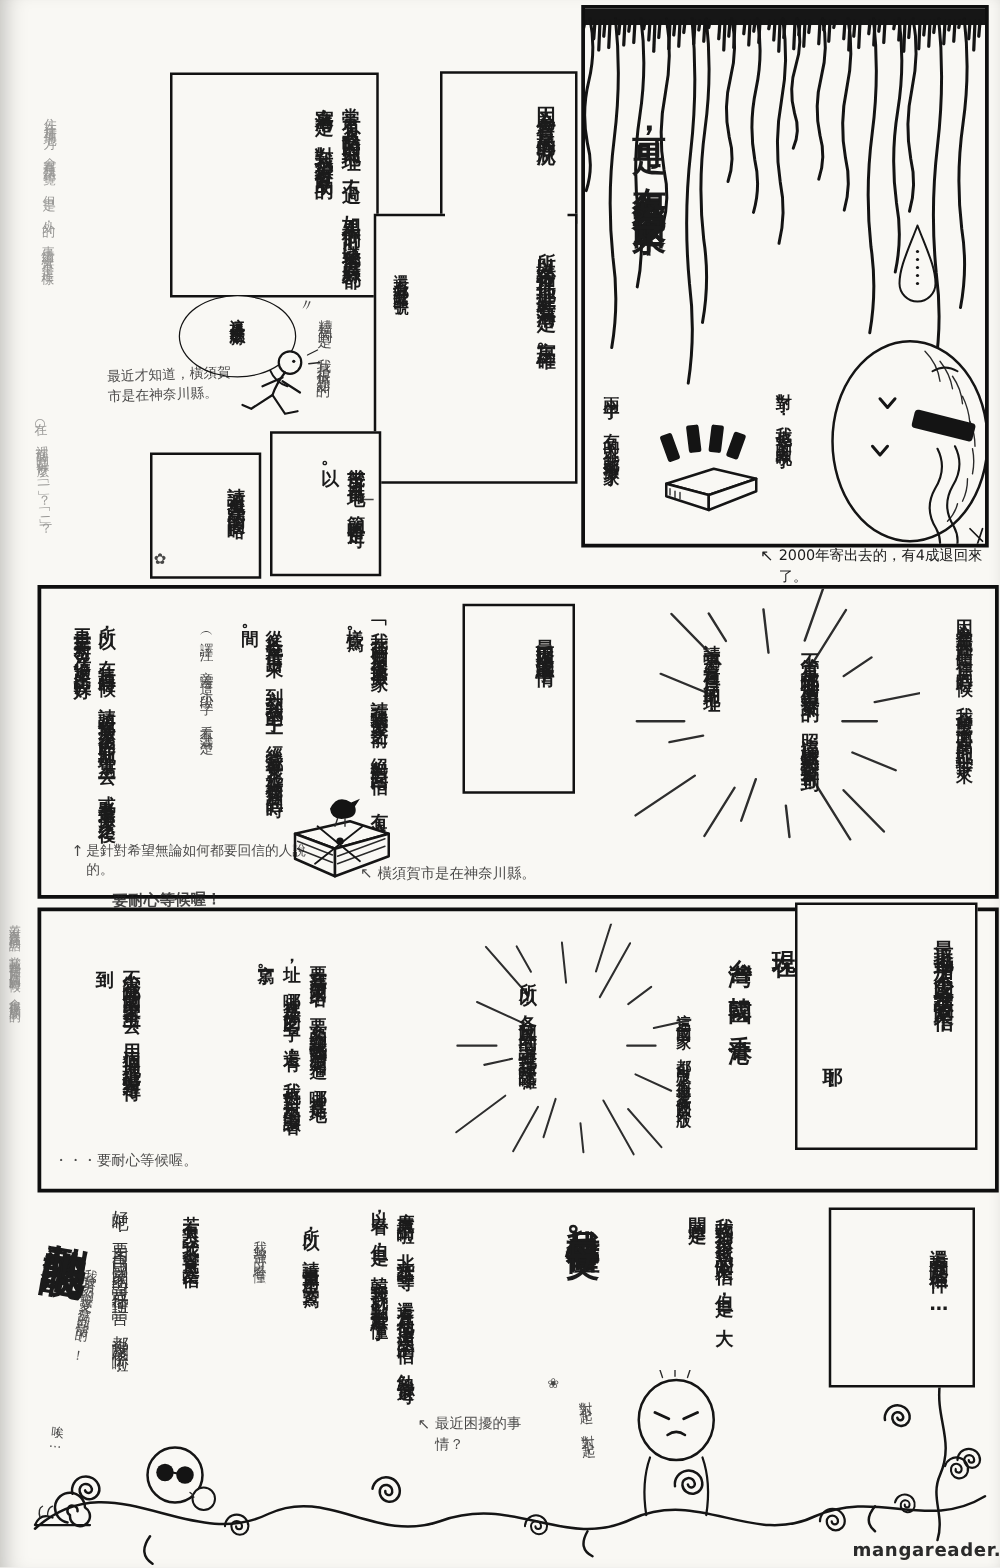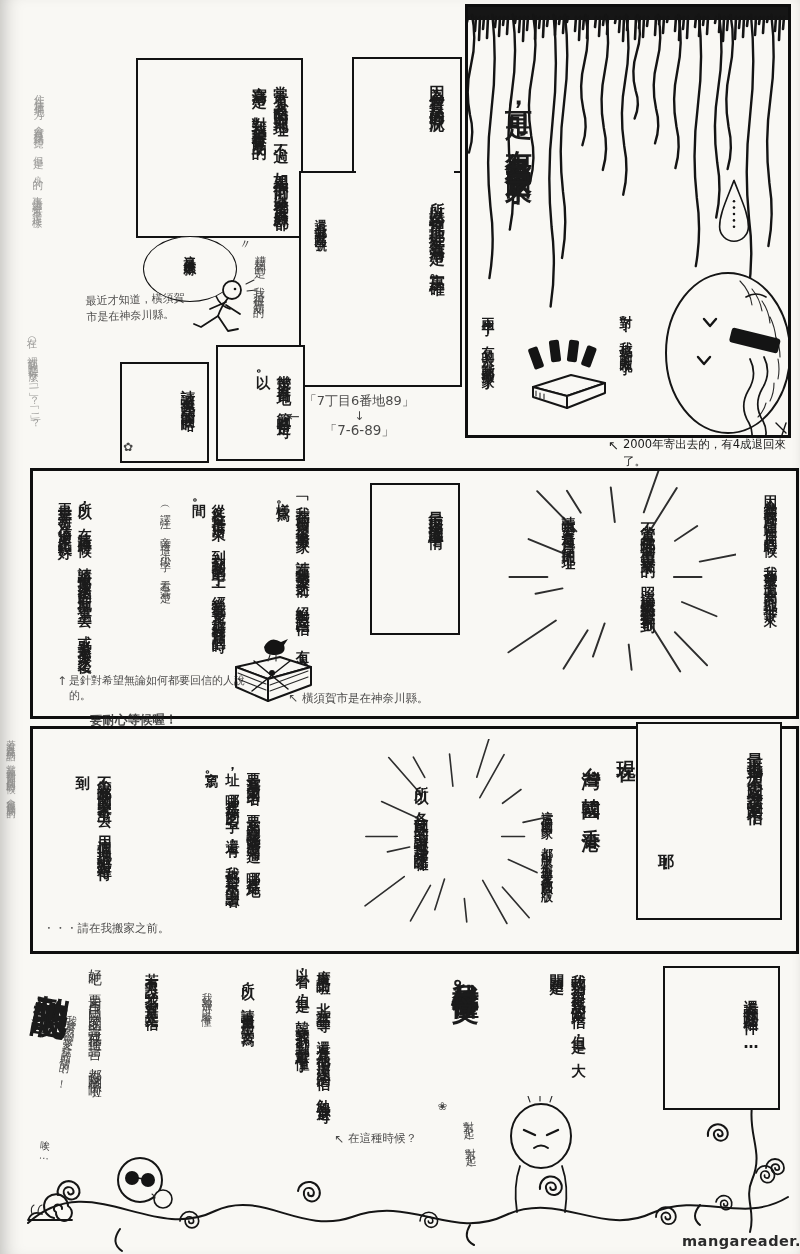--- a/index.html
+++ b/index.html
@@ -194,25 +194,20 @@
     <path class="ink-thin" d="M58 6 l8 -4 M59 13 l9 -1"></path>
   </svg>
 
   <div class="v hw" style="left:250px;top:246px;height:94px;font-size:11.5px;transform:rotate(2deg);">糟糕的是，我是很無知的…</div>
   <div class="h hw" style="left:86px;top:292px;width:100px;font-size:11px;line-height:1.45;transform:rotate(-2deg);">最近才知道，橫須賀市是在神奈川縣。</div>
   <div class="v hw faint" style="left:26px;top:86px;height:235px;font-size:10.5px;letter-spacing:3px;line-height:2.2;transform:rotate(1deg);">住在這種地方，會有種錯覺…但是…外的，事情經常不是這樣</div>
   <div class="v hw faint" style="left:24px;top:330px;height:135px;font-size:10.5px;letter-spacing:3px;line-height:2;transform:rotate(-3deg);">在○裡面的是什麼？「一」？「二」？</div>
 
   <div class="h hw" style="left:288px;top:392px;display:flex;gap:4px;align-items:center;">
     <span style="font-size:14px;">←</span>
-    <div style="text-align:center;">
-      <div style="font-size:13px;">「7丁目6番地89」</div>
-      <div style="font-size:12px;line-height:1;">↓</div>
-      <div style="font-size:13.5px;">「7-6-89」</div>
-    </div>
   </div>
 
   <div class="panel" style="left:30px;top:468px;width:763px;height:245px;">
     <div class="v print" style="right:16px;top:14px;height:176px;font-size:13.5px;line-height:1.45;">因為當我寄回信明信片的時候，我會照著上面寫的地址抄下來。</div>
     <svg class="burst" viewBox="0 0 200 200" preserveAspectRatio="none" style="right:60px;top:0;width:230px;height:212px;">
         <line x1="146.0" y1="100.0" x2="170.0" y2="100.0"></line>
         <line x1="153.0" y1="123.6" x2="183.1" y2="137.0"></line>
         <line x1="146.8" y1="152.0" x2="174.9" y2="183.3"></line>
         <line x1="126.0" y1="145.0" x2="151.5" y2="189.2"></line>
         <line x1="106.7" y1="163.7" x2="109.2" y2="187.5"></line>
@@ -285,21 +280,21 @@
         <line x1="65.0" y1="39.4" x2="53.0" y2="18.6"></line>
         <line x1="94.6" y1="48.3" x2="91.1" y2="15.5"></line>
         <line x1="119.8" y1="39.1" x2="132.8" y2="-0.8"></line>
         <line x1="123.0" y1="60.2" x2="148.5" y2="16.0"></line>
         <line x1="146.9" y1="65.9" x2="166.3" y2="51.8"></line>
         <line x1="168.5" y1="85.5" x2="200.8" y2="78.6"></line>
       </svg>
     <div class="v print" style="left:378px;top:45px;height:96px;font-size:14.5px;line-height:1.4;z-index:3;">所以！各位國外的讀者也請拜託囉！</div>
     <div class="v print" style="left:168px;top:32px;height:126px;font-size:14px;line-height:1.5;">要寫清楚國名！要寫的讓我能清楚知道，哪裡是地址，哪裡是你的名字。還有，我也對日本的讀者寫了。</div>
     <div class="v print" style="left:38px;top:36px;height:112px;font-size:14.5px;line-height:1.5;">不管從哪個國家寄出去，用這個地址絕對寄得到！</div>
-    <div class="h hw" style="left:10px;top:192px;font-size:11.5px;">・・・請在我搬家之前。</div>
+    <div class="h hw" style="left:10px;top:192px;font-size:11.5px;">・・・要耐心等候喔。</div>
   </div>
 
   <svg viewBox="0 0 800 129" style="left:0;top:1125px;width:800px;height:129px;z-index:0;">
     <defs>
       <path id="sp" d="M0 0 a11 11 0 1 1 22 0 a8 8 0 1 1 -16 0 a5 5 0 1 1 10 0 a2.8 2.8 0 1 1 -5.6 0" fill="none"></path>
     </defs>
     <path class="ink" d="M28 98 C 90 42 150 118 215 86 C 262 64 300 110 352 92 C 412 70 452 116 506 90 C 560 66 602 112 652 88 C 702 66 742 100 788 72"></path>
     <use href="#sp" x="0" y="0" class="ink" transform="translate(58 70) rotate(-15)"></use>
     <use href="#sp" class="ink" transform="translate(180 96) scale(.85)"></use>
     <use href="#sp" class="ink" transform="translate(298 66) rotate(10)"></use>
@@ -332,21 +327,21 @@
     <path class="ink-thin" d="M30 6 l-2 -6 M40 5 l0 -6 M50 6 l2 -6"></path>
     <path class="ink" d="M20 70 q-7 20 -3 46 M62 70 q7 20 3 46" style="stroke-width:1.8"></path>
   </svg>
   <div class="v hw" style="left:460px;top:1112px;height:56px;font-size:11px;transform:rotate(-4deg);">對不起！對不起！</div>
   <div class="v print" style="left:292px;top:958px;height:146px;font-size:14px;line-height:1.5;">廣東話啦、北京話等等，還有其他使用漢字的信，勉強還可以看，但是，韓文我就一點都看不懂了。</div>
   <div class="v print" style="left:238px;top:972px;height:108px;font-size:13.5px;line-height:1.5;">所以，請盡量用英文寫。</div>
   <div class="v hw" style="left:198px;top:984px;height:120px;font-size:10.5px;transform:rotate(1deg);">我勉強可以看懂。</div>
   <div class="v print" style="left:142px;top:962px;height:126px;font-size:13.5px;line-height:1.5;">若有人說「我不會寫英文信」…</div>
   <div class="h hw cap" style="left:334px;top:1130px;width:106px;font-size:11.5px;line-height:1.5;z-index:2;">
     <span style="font-size:12px;">↖</span>
-    <span style="width:76px;display:inline-block;">在這種時候？</span>
+    <span style="width:76px;display:inline-block;">最近困擾的事情？</span>
   </div>
   <div class="v hw" style="left:84px;top:958px;height:216px;font-size:13.5px;line-height:1.6;opacity:.92;">好吧！要用自己國家的語言或任何語言，都沒關係啦！</div>
   <div class="v" style="left:18px;top:966px;height:232px;font-size:36px;font-weight:900;letter-spacing:2px;line-height:1.2;transform:rotate(10deg);z-index:2;">熱烈的說吧！</div>
   <div class="v hw" style="left:54px;top:1006px;height:134px;font-size:10.5px;transform:rotate(9deg);line-height:1.7;">我會努力的接受各位的熱情的！！</div>
   <div class="v hw" style="left:36px;top:1132px;height:60px;font-size:10px;transform:rotate(6deg);">唉！…</div>
   <svg viewBox="0 0 66 66" style="left:110px;top:1150px;width:66px;height:66px;z-index:2;">
     <circle class="ink fillw" cx="30" cy="30" r="22"></circle>
     <circle class="filld" cx="22" cy="28" r="7"></circle>
     <circle class="filld" cx="38" cy="30" r="7"></circle>
     <path class="ink" d="M28 28 L33 29" style="stroke-width:1.6"></path>

